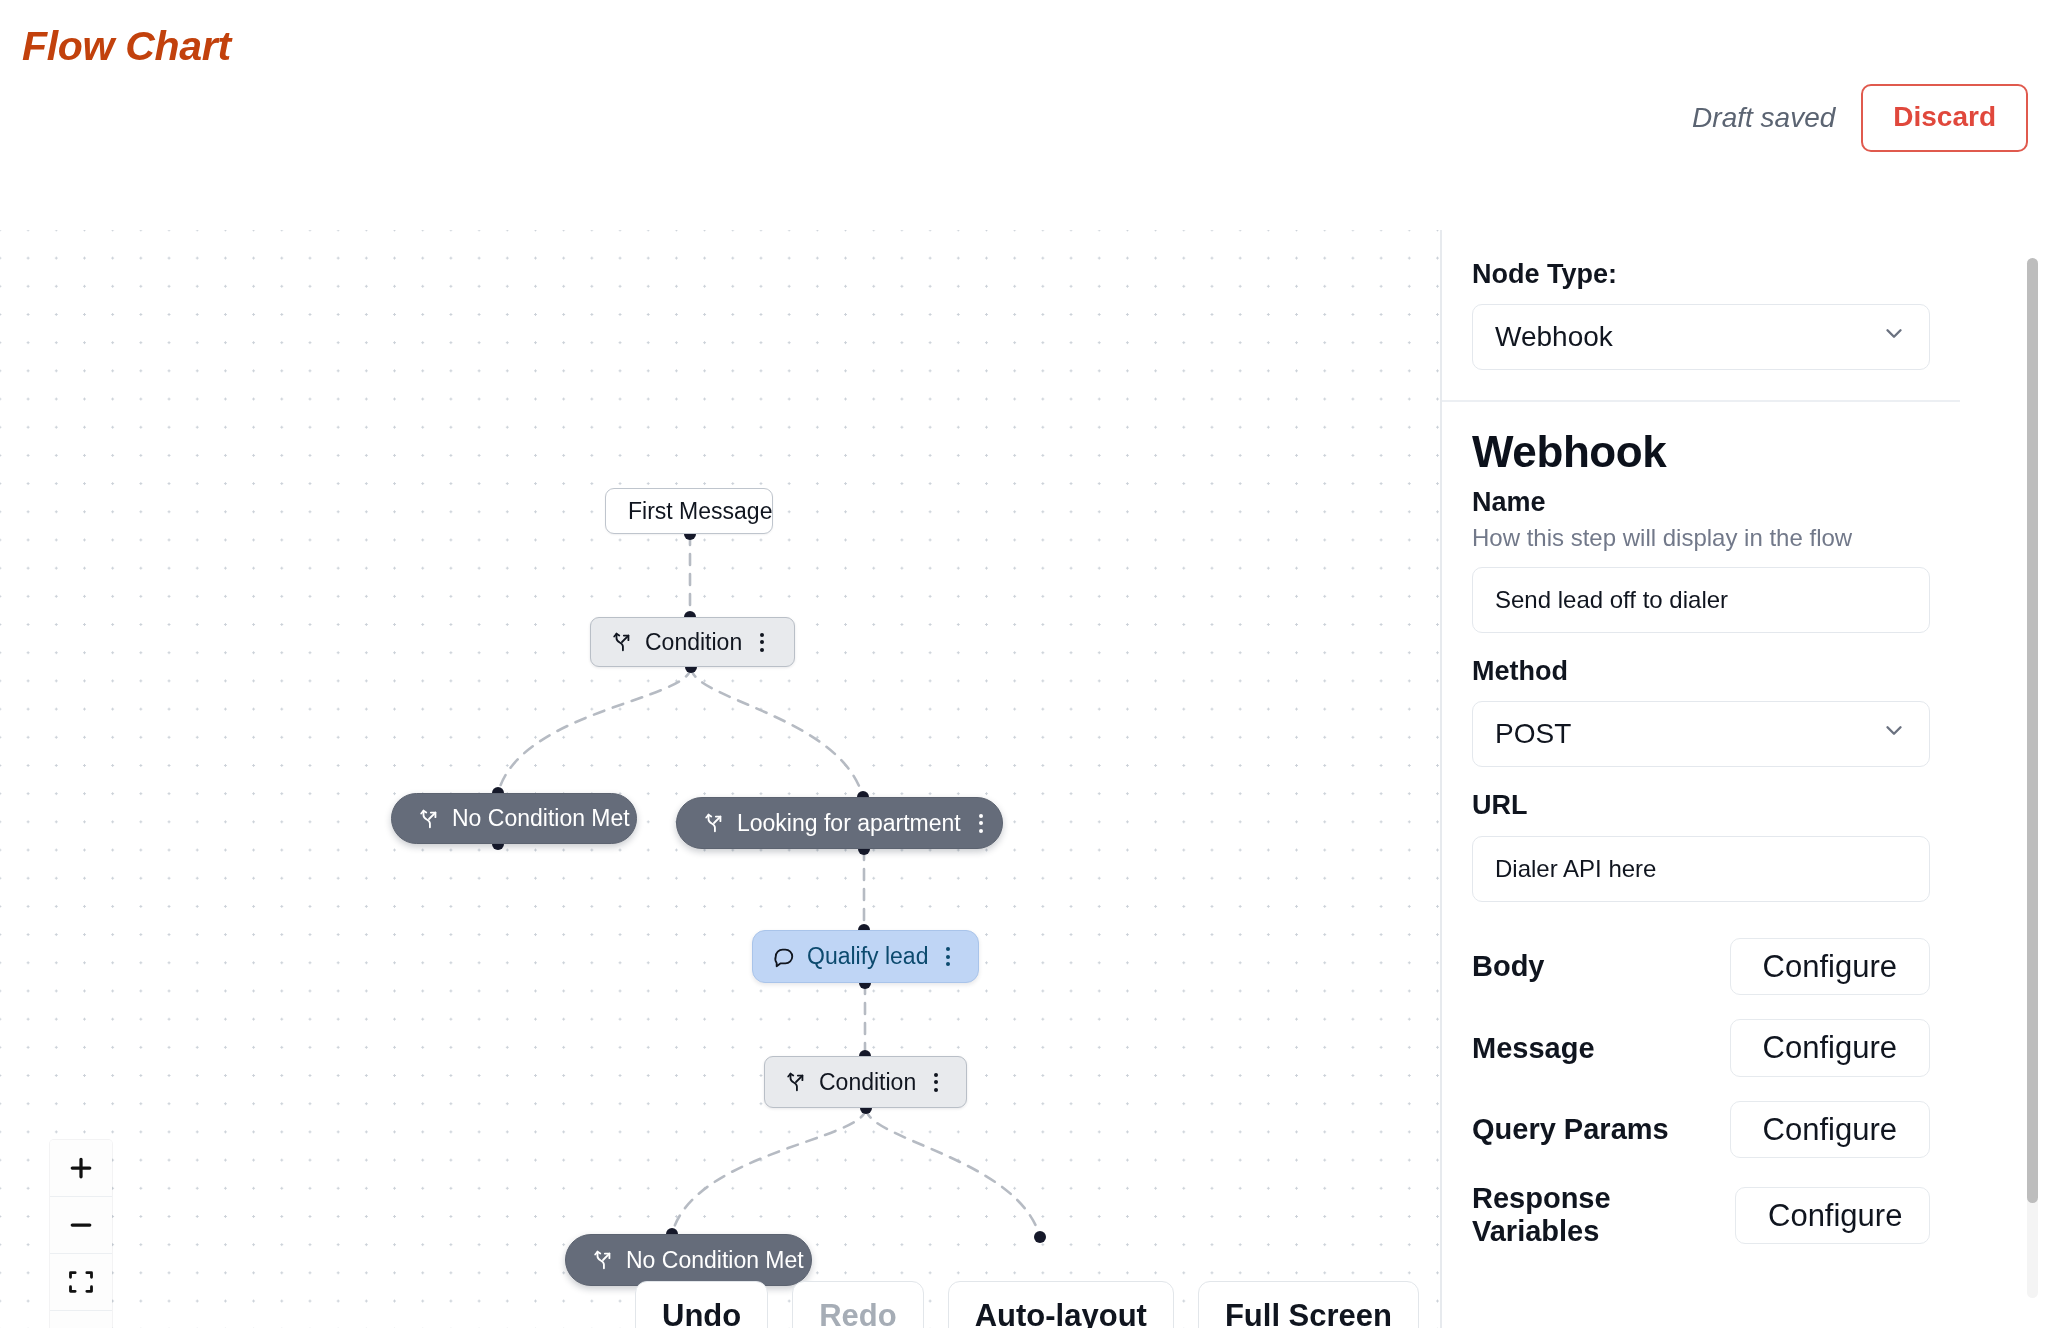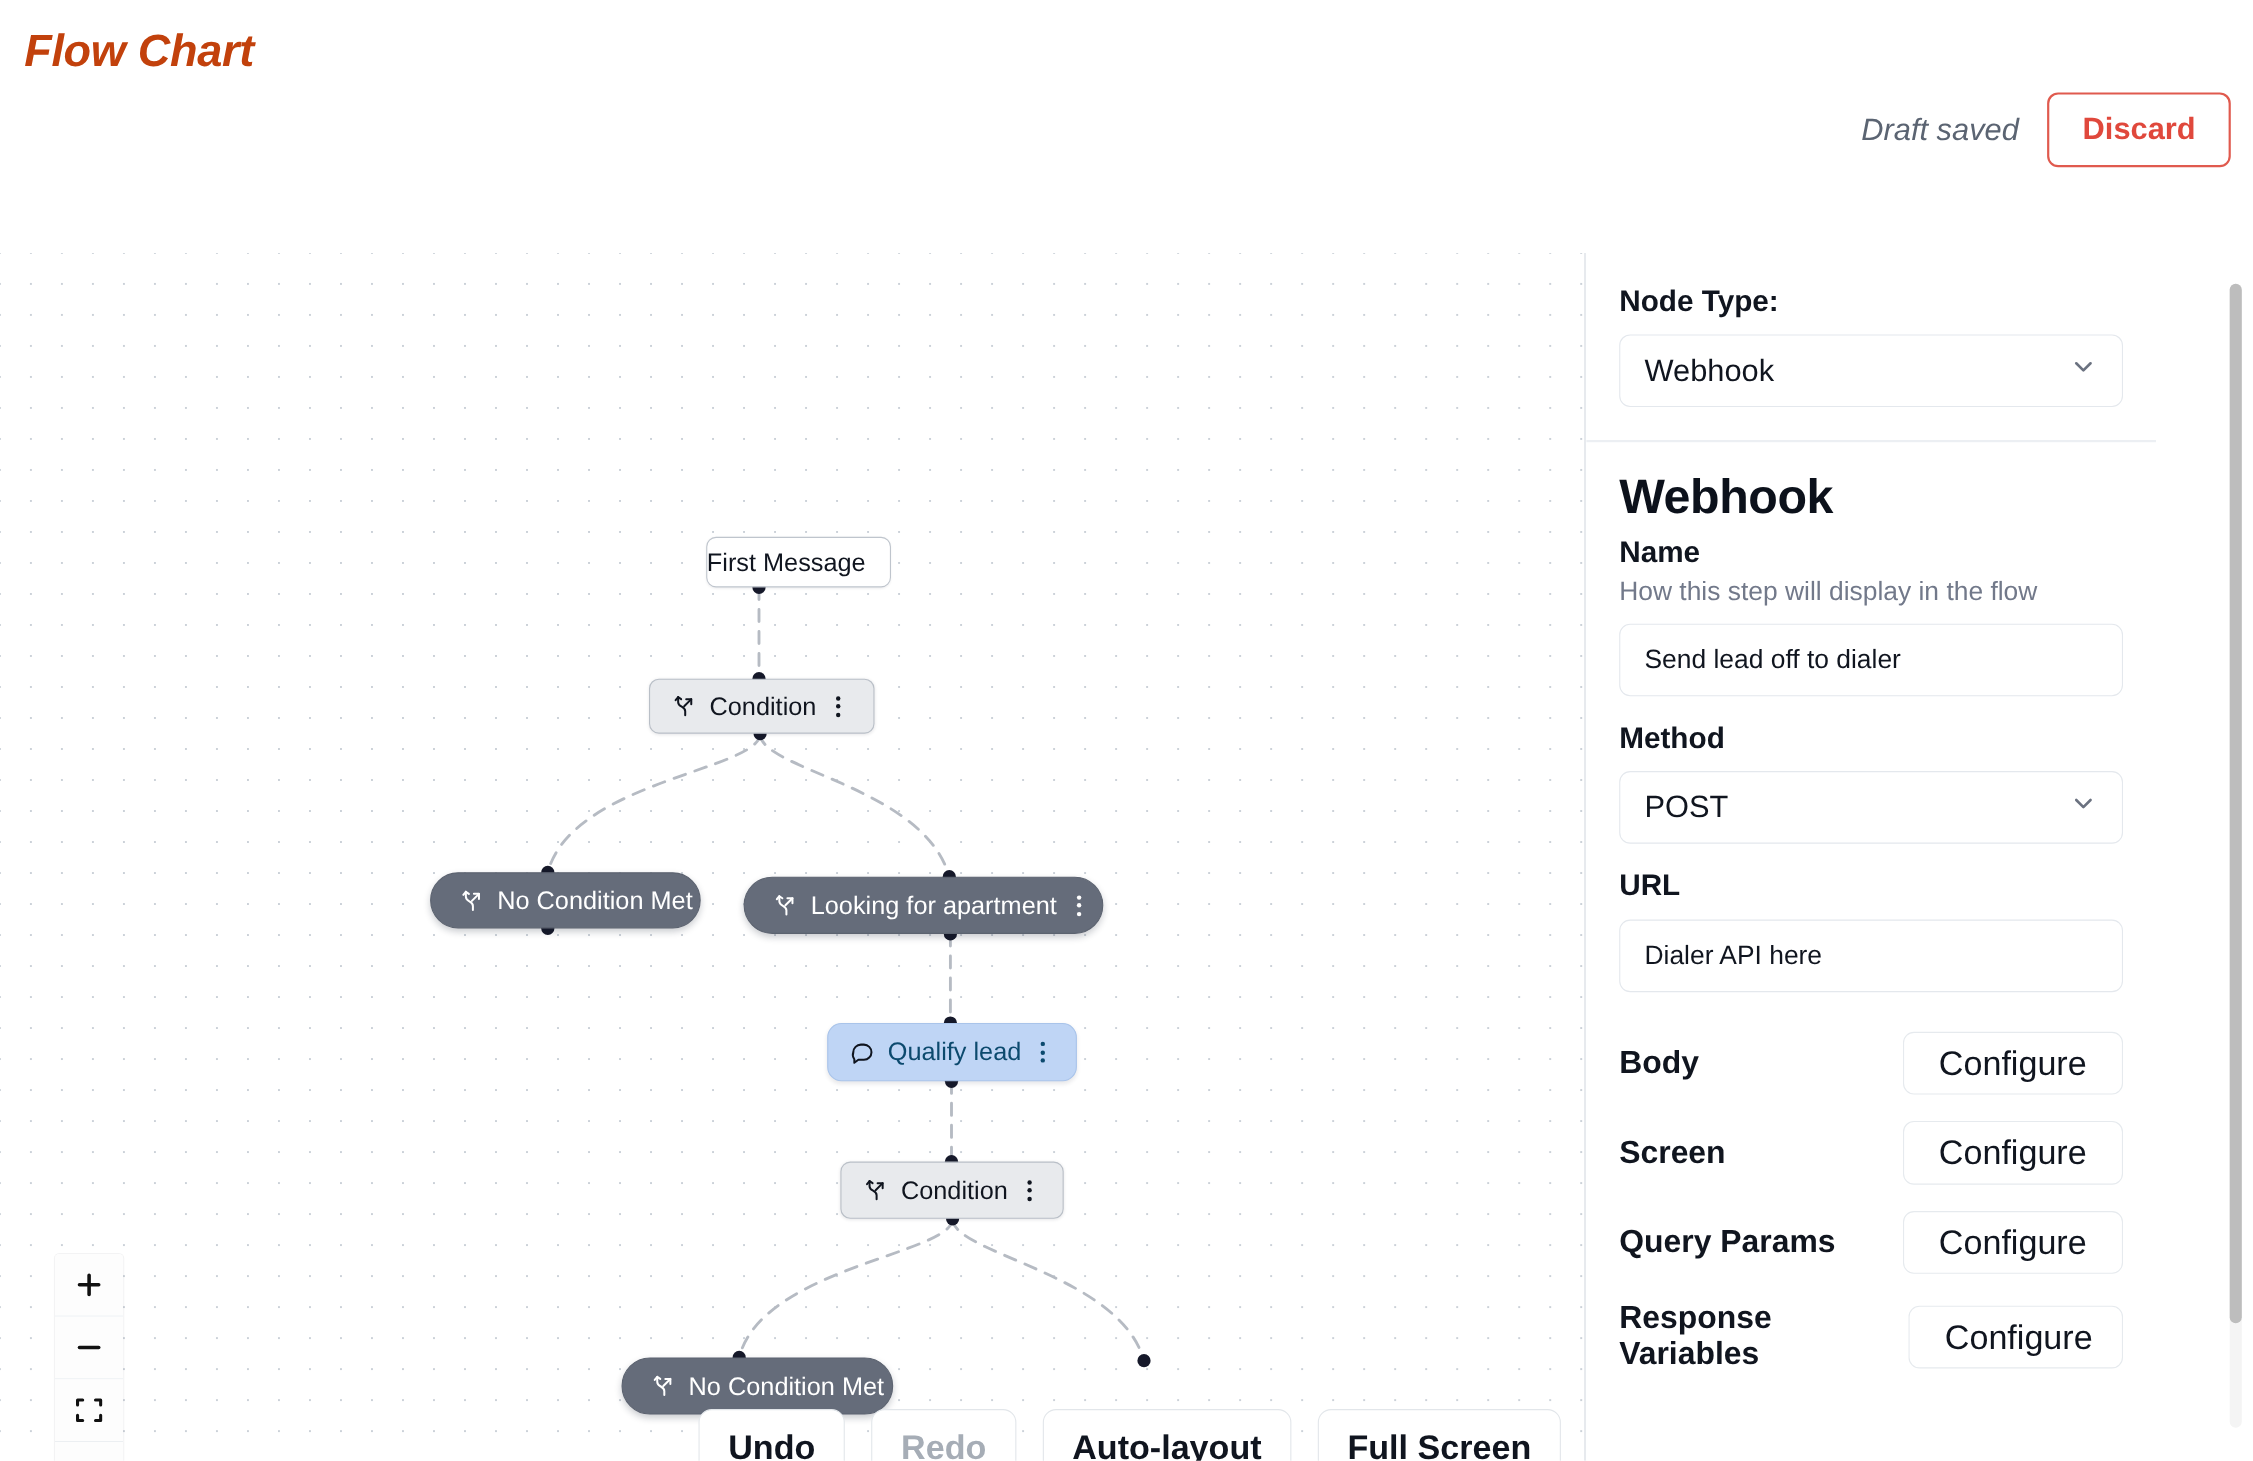--- a/index.html
+++ b/index.html
@@ -64,22 +64,21 @@
   .node .kebab {
     display: inline-flex; flex-direction: column; gap: 3.5px;
     margin-left: 6px; cursor: pointer;
   }
   .node .kebab i { display:block; width: 4px; height: 4px; border-radius: 50%; background: currentColor; }
 
   .node-plain {
     background: #ffffff; border: 1.6px solid #bfc5cd; border-radius: 9px;
     color: #10151f; padding: 14px 22px;
     box-shadow: 0 1px 2px rgba(15,23,42,0.06);
-    justify-content: flex-end;
-    margin-left: 37px;
+    justify-content: flex-start;
   }
   .node-condition {
     background: #e8eaed; border: 1.6px solid #b9bfc7; border-radius: 9px;
     color: #10151f; padding: 14px 20px;
     box-shadow: 0 1px 3px rgba(15,23,42,0.10);
   }
   .node-branch {
     background: #656c7a; border: 1px solid #5c6370; border-radius: 999px;
     color: #ffffff; padding: 14px 26px;
     box-shadow: 0 3px 7px rgba(15,23,42,0.22);
@@ -395,21 +394,21 @@
         <input class="text-input" type="text" value="Dialer API here" style="">
       </div>
 
       <div style="height:14px"></div>
 
       <div class="cfg-row">
         <span class="cfg-label">Body</span>
         <button class="cfg-btn">Configure</button>
       </div>
       <div class="cfg-row">
-        <span class="cfg-label">Screen</span>
+        <span class="cfg-label">Message</span>
         <button class="cfg-btn">Configure</button>
       </div>
       <div class="cfg-row">
         <span class="cfg-label">Query Params</span>
         <button class="cfg-btn">Configure</button>
       </div>
       <div class="cfg-row">
         <span class="cfg-label">Response Variables</span>
         <button class="cfg-btn">Configure</button>
       </div>

